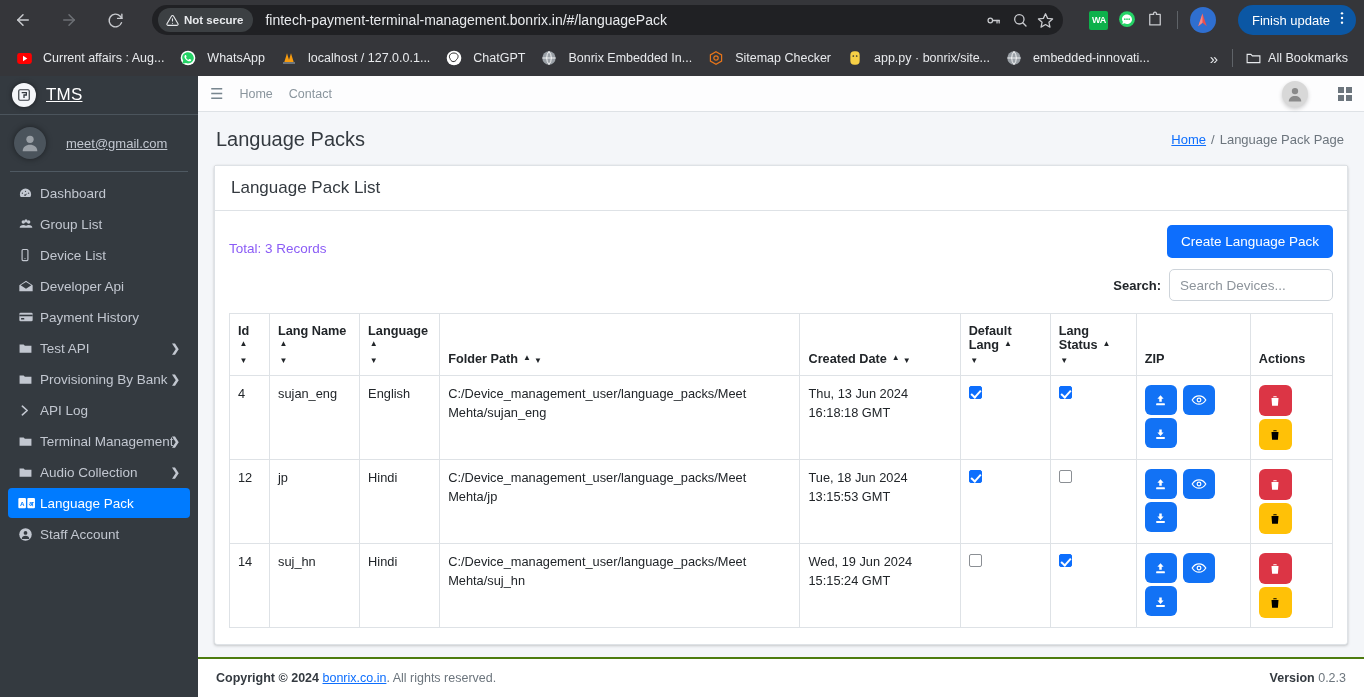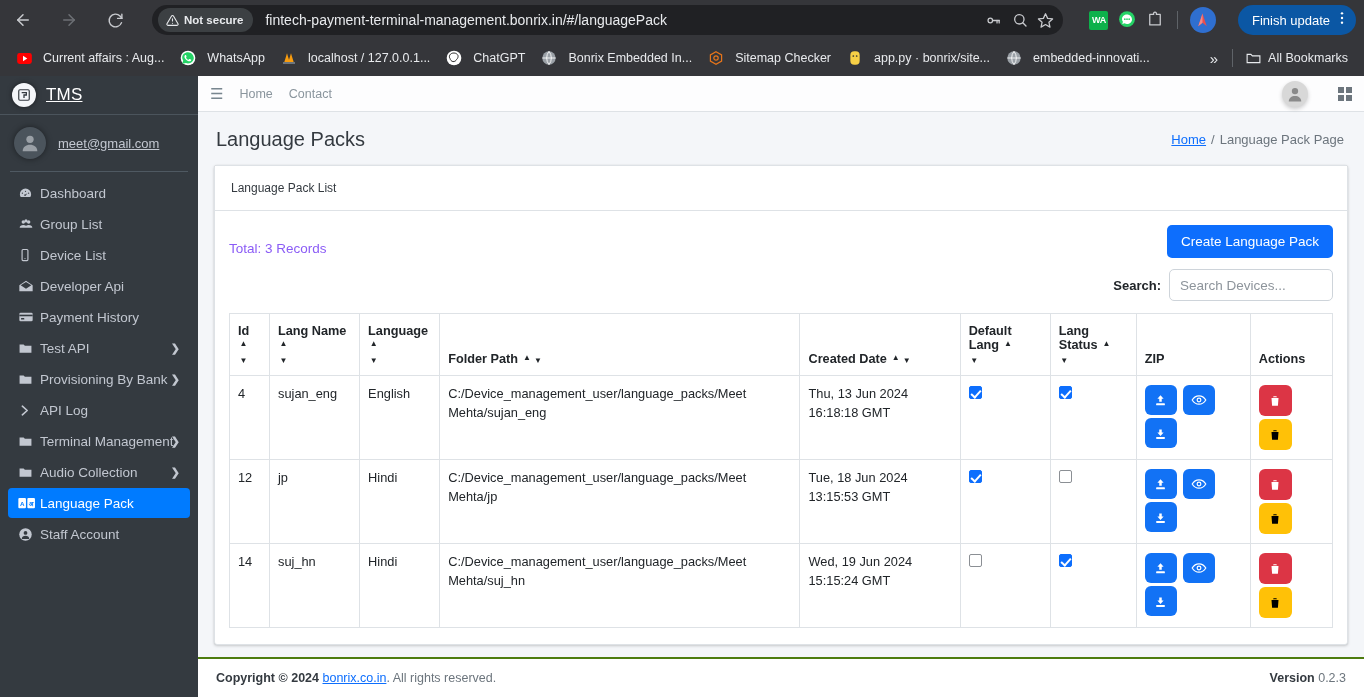--- a/index.html
+++ b/index.html
@@ -101,21 +101,21 @@
     width: 24px; height: 24px; border-radius: 50%;
     background: #f4f6f9; display: flex; align-items: center; justify-content: center;
     color: #343a40; font-weight: bold; font-size: 13px;
     box-shadow: 0 0 5px rgba(0,0,0,.5);
   }
   #brand-text {
     color: #fff; font-size: 17px; text-decoration: underline;
     letter-spacing: .2px;
   }
   #user-row {
-    display: flex; align-items: center; gap: 12px;
+    display: flex; align-items: center; gap: 20px;
     padding: 12px 12px 12px 14px;
   }
   #user-av {
     width: 32px; height: 32px; border-radius: 50%;
     background: #4b545c; display:flex; align-items:center; justify-content:center;
     box-shadow: 0 0 6px rgba(0,0,0,.45);
   }
   #user-email { color: #c2c7d0; font-size: 13px; text-decoration: underline; }
   #nav-sep { height: 1px; background: #4f5962; margin: 0 10px 6px 10px; }
   .nav-item {
@@ -164,21 +164,21 @@
 
   #card {
     margin: 4px 16px 0 16px; background: #fff;
     border: 1px solid #dee2e6; border-radius: 3px;
     box-shadow: 0 0 1px rgba(0,0,0,.12), 0 1px 3px rgba(0,0,0,.18);
   }
   #card-head {
     height: 45px; display: flex; align-items: center;
     padding: 0 16px; border-bottom: 1px solid #dee2e6; background: #fff;
   }
-  #card-title { font-size: 12px; color: #343a40; }
+  #card-title { font-size: 17px; color: #343a40; }
   #card-body { padding: 14px 14px 16px 14px; }
 
   #toolbar-row { display: flex; align-items: flex-start; }
   #total-records { font-size: 13.5px; color: #8b5cf6; padding-top: 16px; }
   #tb-spacer { flex: 1 1 auto; }
   #tb-right { display: flex; flex-direction: column; align-items: flex-end; }
   #create-btn {
     background: #0d6efd; color: #fff; border: none; border-radius: 5px;
     font-size: 13.5px; padding: 9px 14px; font-family: inherit;
     white-space: nowrap;

